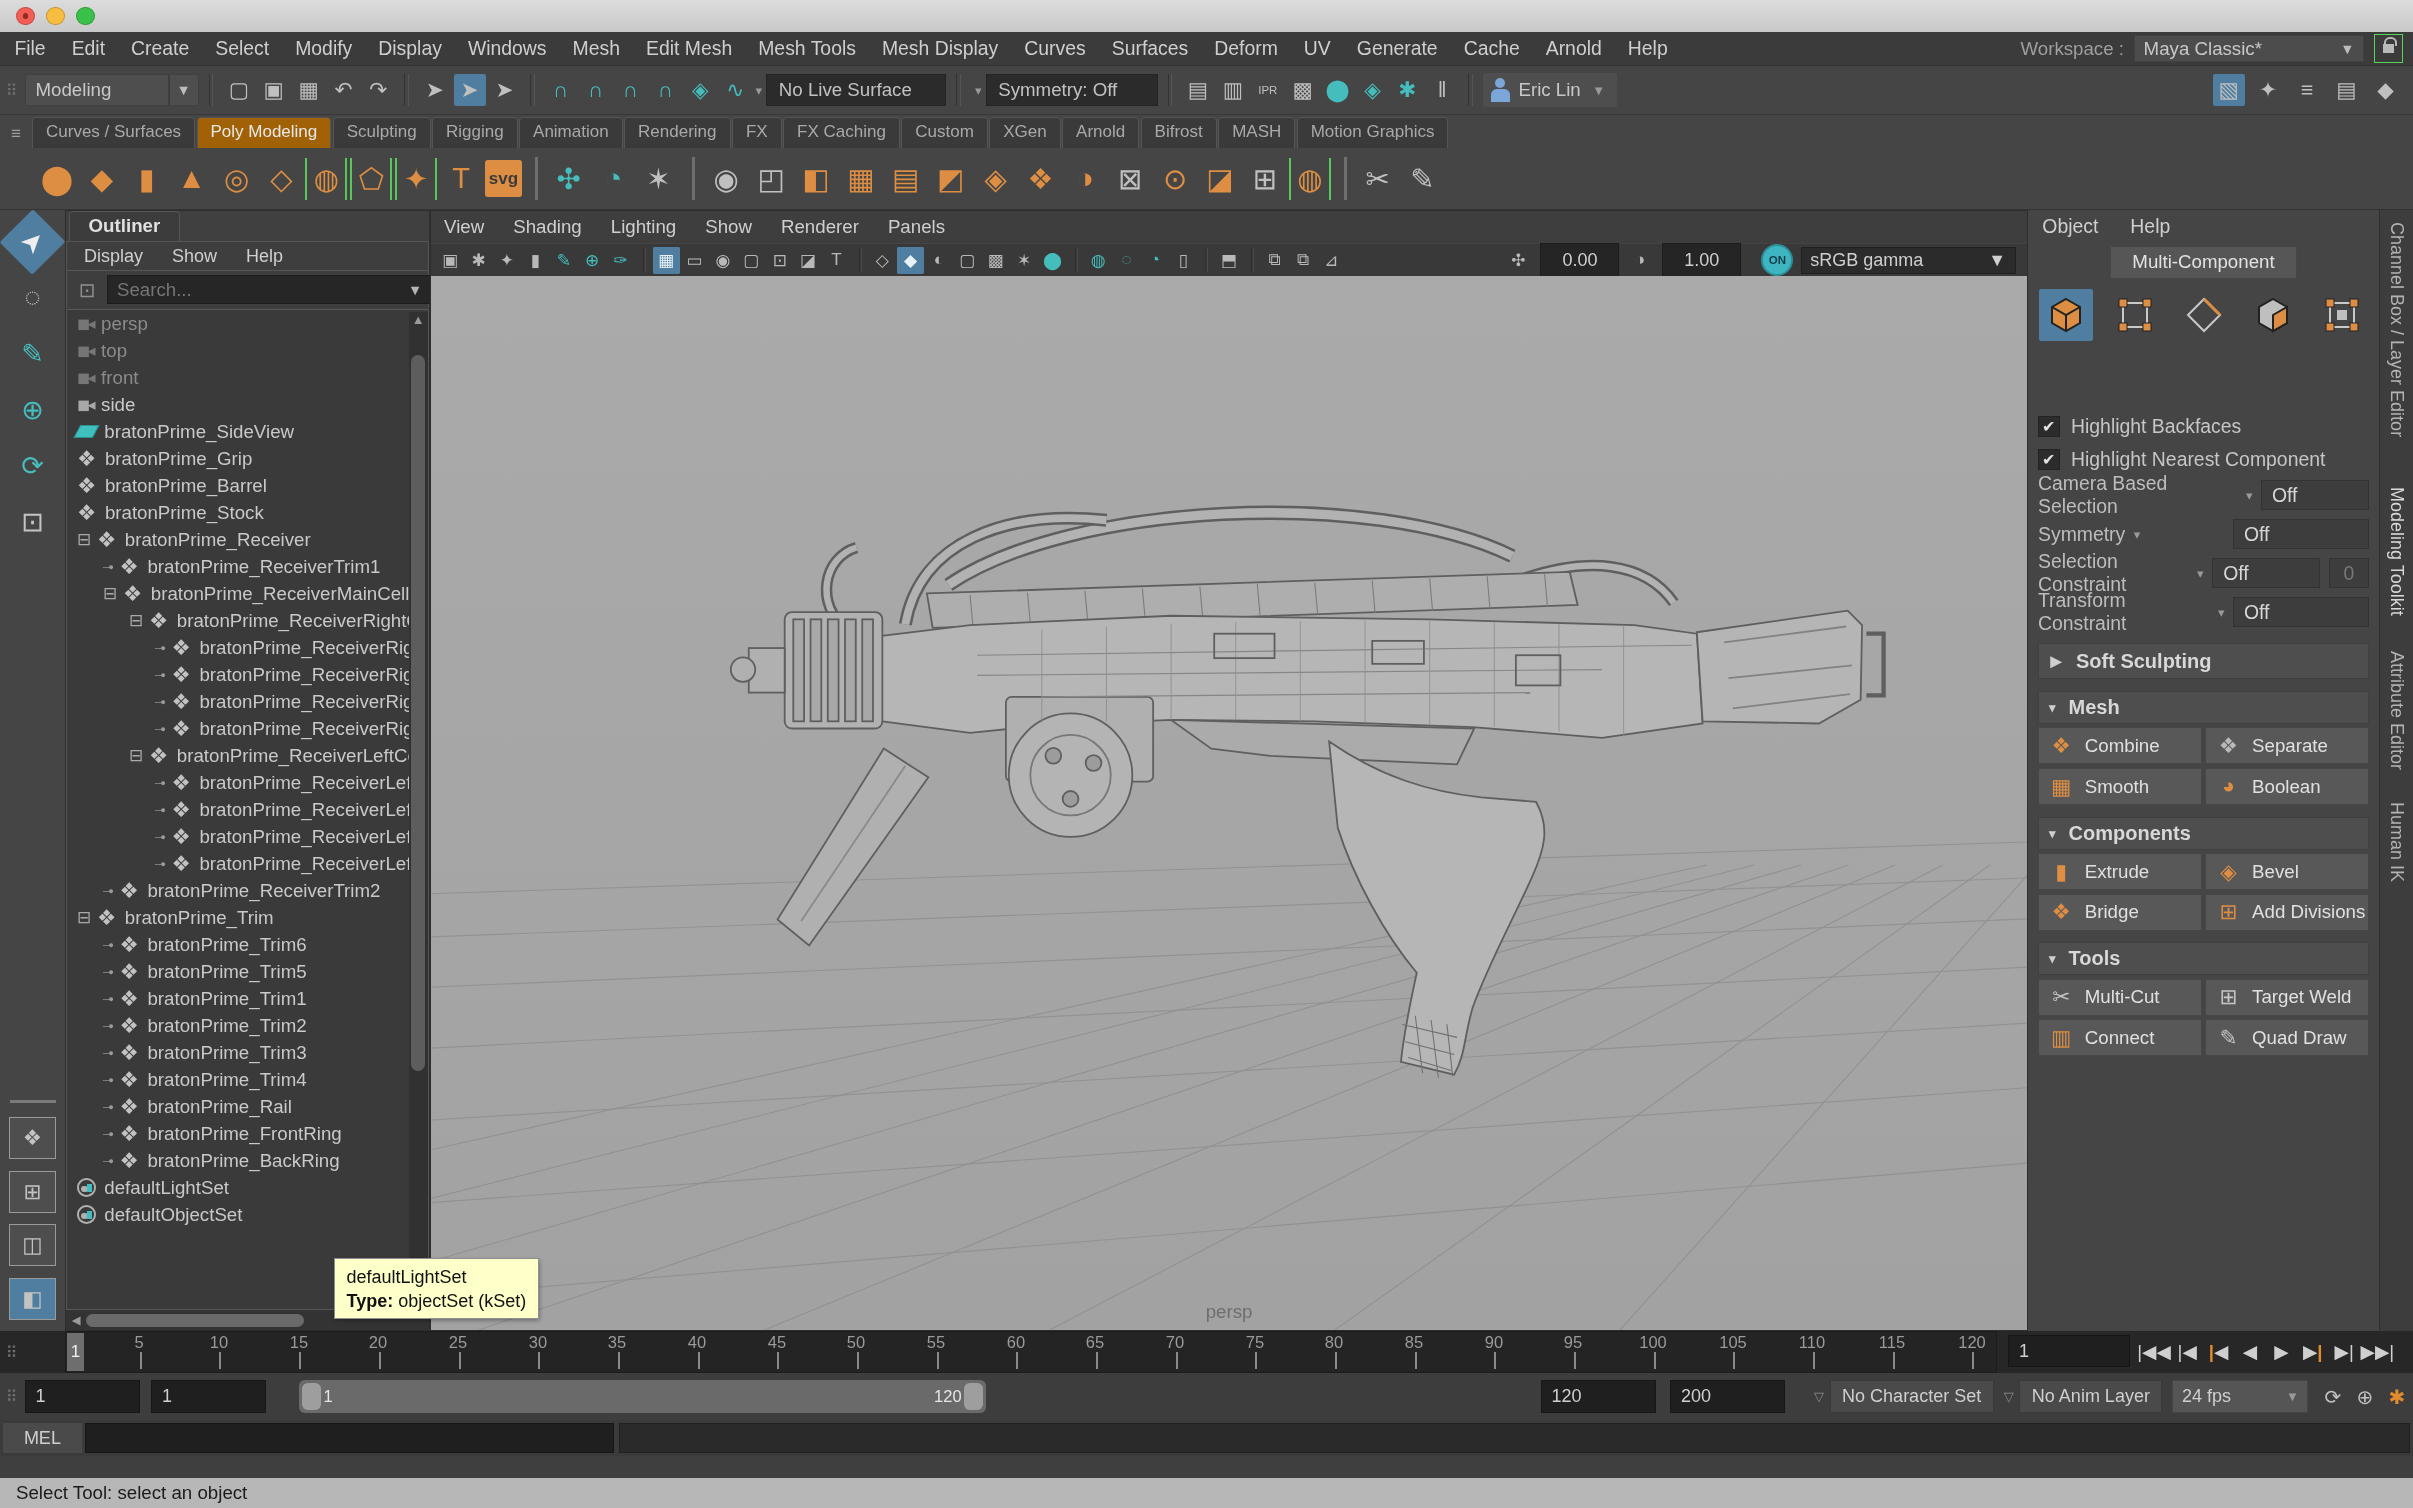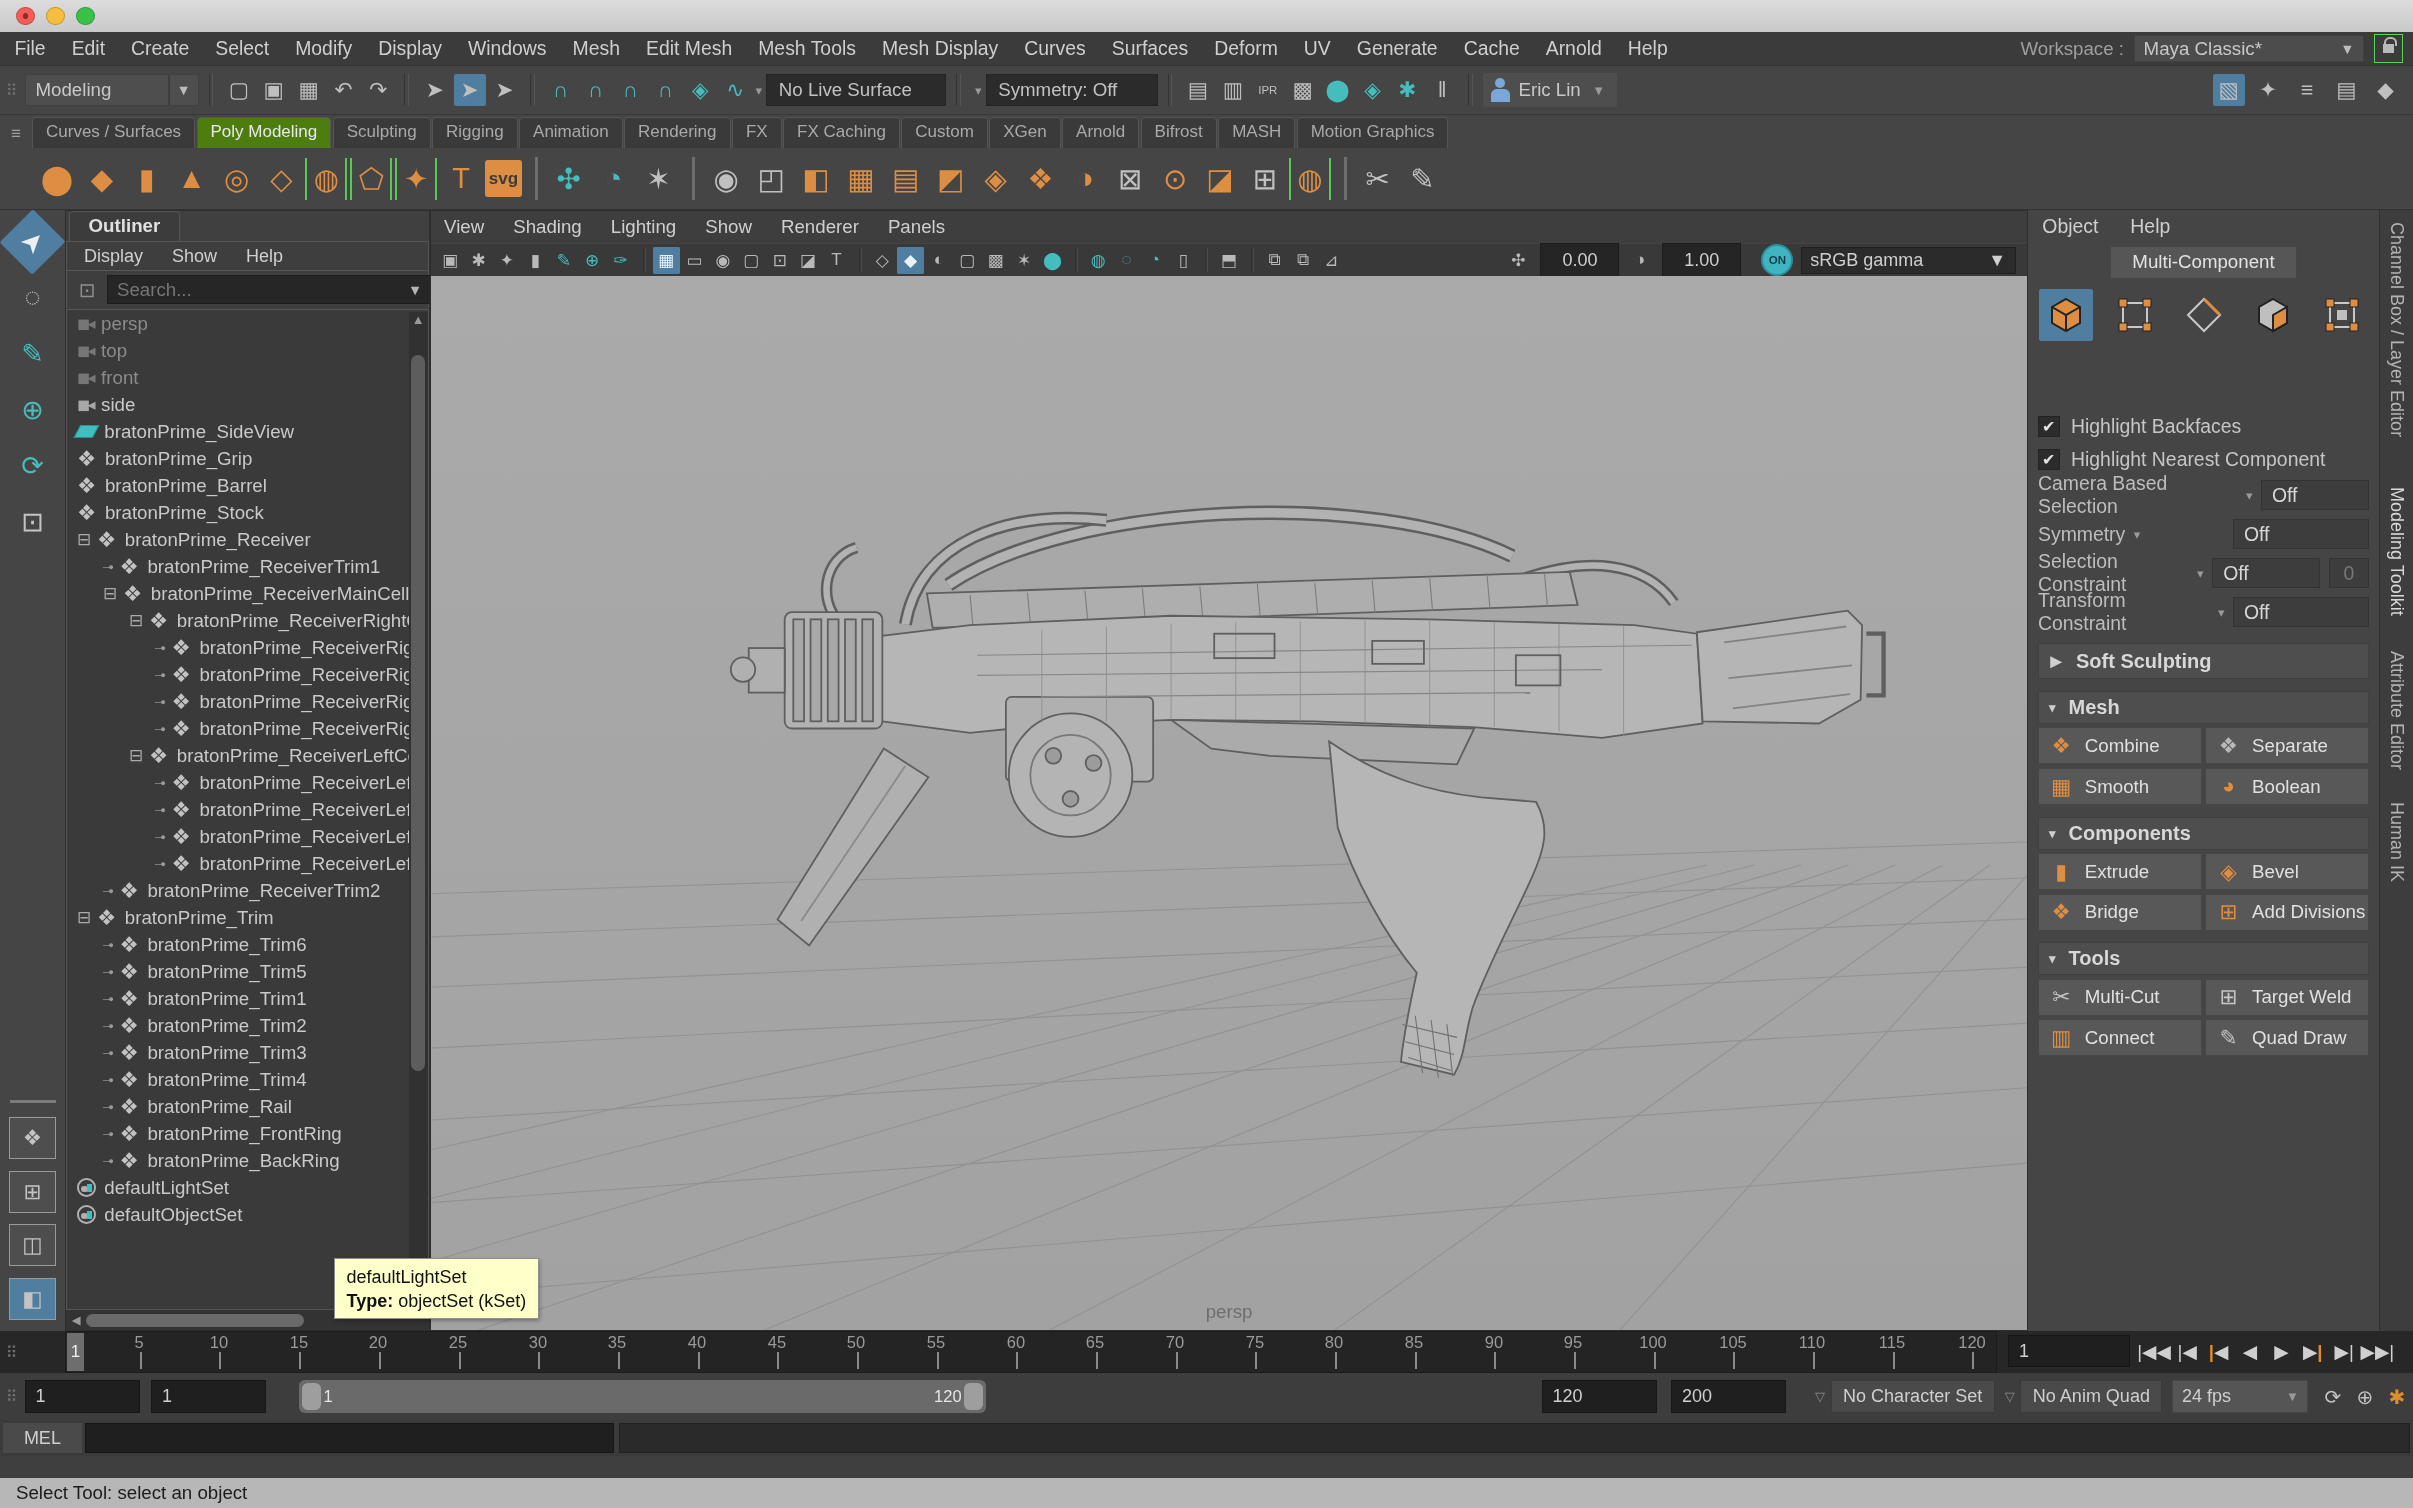--- a/index.html
+++ b/index.html
@@ -54,21 +54,21 @@
   .avatar{ width:21.5px; height:24.4px; position:relative; }
   .avatar::before{ content:""; position:absolute; left:5.7px; top:0; width:10px; height:10px; border-radius:50%; background:#7aa6d8; }
   .avatar::after{ content:""; position:absolute; left:1.4px; top:10.8px; width:18.7px; height:13px; border-radius:5.7px 5.7px 0 0; background:#7aa6d8; }
   .right-icons{ margin-left:auto; display:flex; gap:7.2px; padding-right:11.5px; }
 
   
   .shelftabs{ position:absolute; left:0; top:115px; width:2413px; height:33px; background:#454545; display:flex; align-items:flex-end; }
   .shelf-menu-btn{ width:32px; height:29px; display:flex; align-items:center; justify-content:center; color:#9f9f9f; font-size:17px; }
   .shelf-tab{ background:#3a3a3a; border:0.7px solid #555; border-bottom:none; color:#a9a9a9; font-size:17px;
     padding:4.3px 13px 5.7px; margin-right:1.4px; border-radius:4.3px 4.3px 0 0; }
-  .shelf-tab.active{ background:#4d7c0f; color:#e8e8e8; }
+  .shelf-tab.active{ background:#a16207; color:#e8e8e8; }
   .shelficons{ position:absolute; left:0; top:148px; width:2413px; height:62px; background:#454545;
     display:flex; align-items:center; border-bottom:0.7px solid #333; padding-left:36px; }
   .shelf-ico{ width:42px; height:42px; display:flex; align-items:center; justify-content:center;
     font-size:29px; margin-right:2.9px; position:relative; }
   .shelf-ico.o{ color:#dd8e43; } .shelf-ico.t{ color:#46bdbd; } .shelf-ico.g{ color:#c0c0c0; }
   .shelf-ico.badge{ background:#dd8e43; color:#3a3a3a; font-size:17px; font-weight:bold; width:37px; height:37px; border-radius:2.9px; }
   .shelf-ico.bracket{ border-left:2.2px solid #58c858; border-right:2.2px solid #58c858; }
   .shelf-sep{ width:2.9px; height:43px; background:#8a8a8a; margin:0 10px; opacity:.6; }
 
   
@@ -1005,21 +1005,21 @@
     </div>
   <div class="rb-field" style="margin-right:29px;">
       <span>200</span>
     </div>
   <span class="rb-darr">▽</span>
   <div class="rb-dd">
       <span>No Character Set</span>
     </div>
   <span class="rb-darr">▽</span>
   <div class="rb-dd">
-      <span>No Anim Quad</span>
+      <span>No Anim Layer</span>
     </div>
   <div class="rb-fps">
     <span>24 fps</span>
     <span style="color:#9a9a9a;font-size:13px;">▼</span>
   </div>
   <span class="rb-ico">⟳</span>
   <span class="rb-ico">⊕</span>
   <span class="rb-ico orange">✱</span>
 </div>
 

